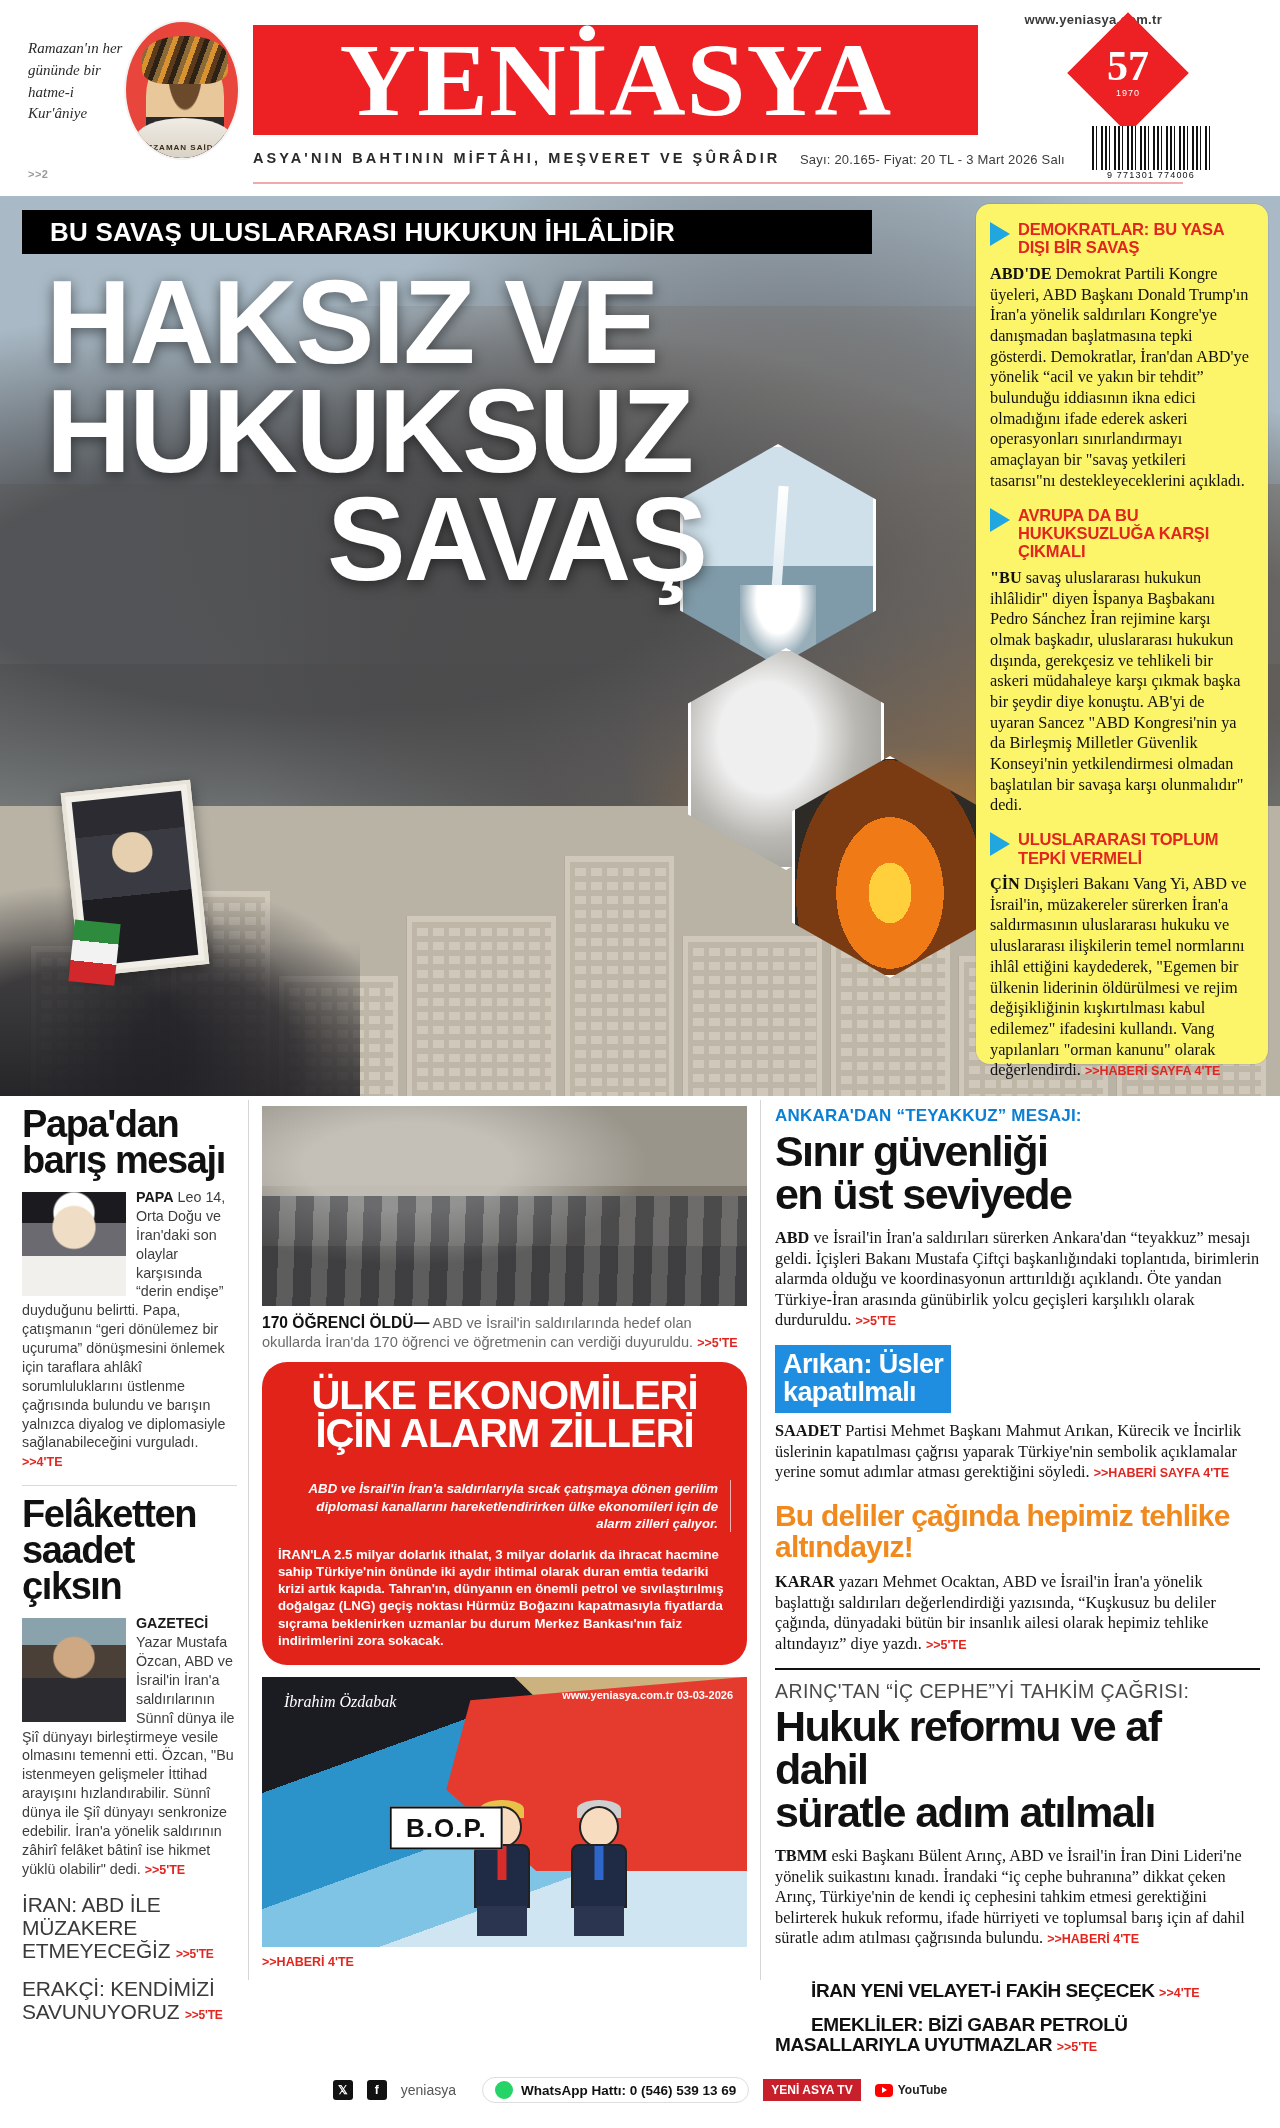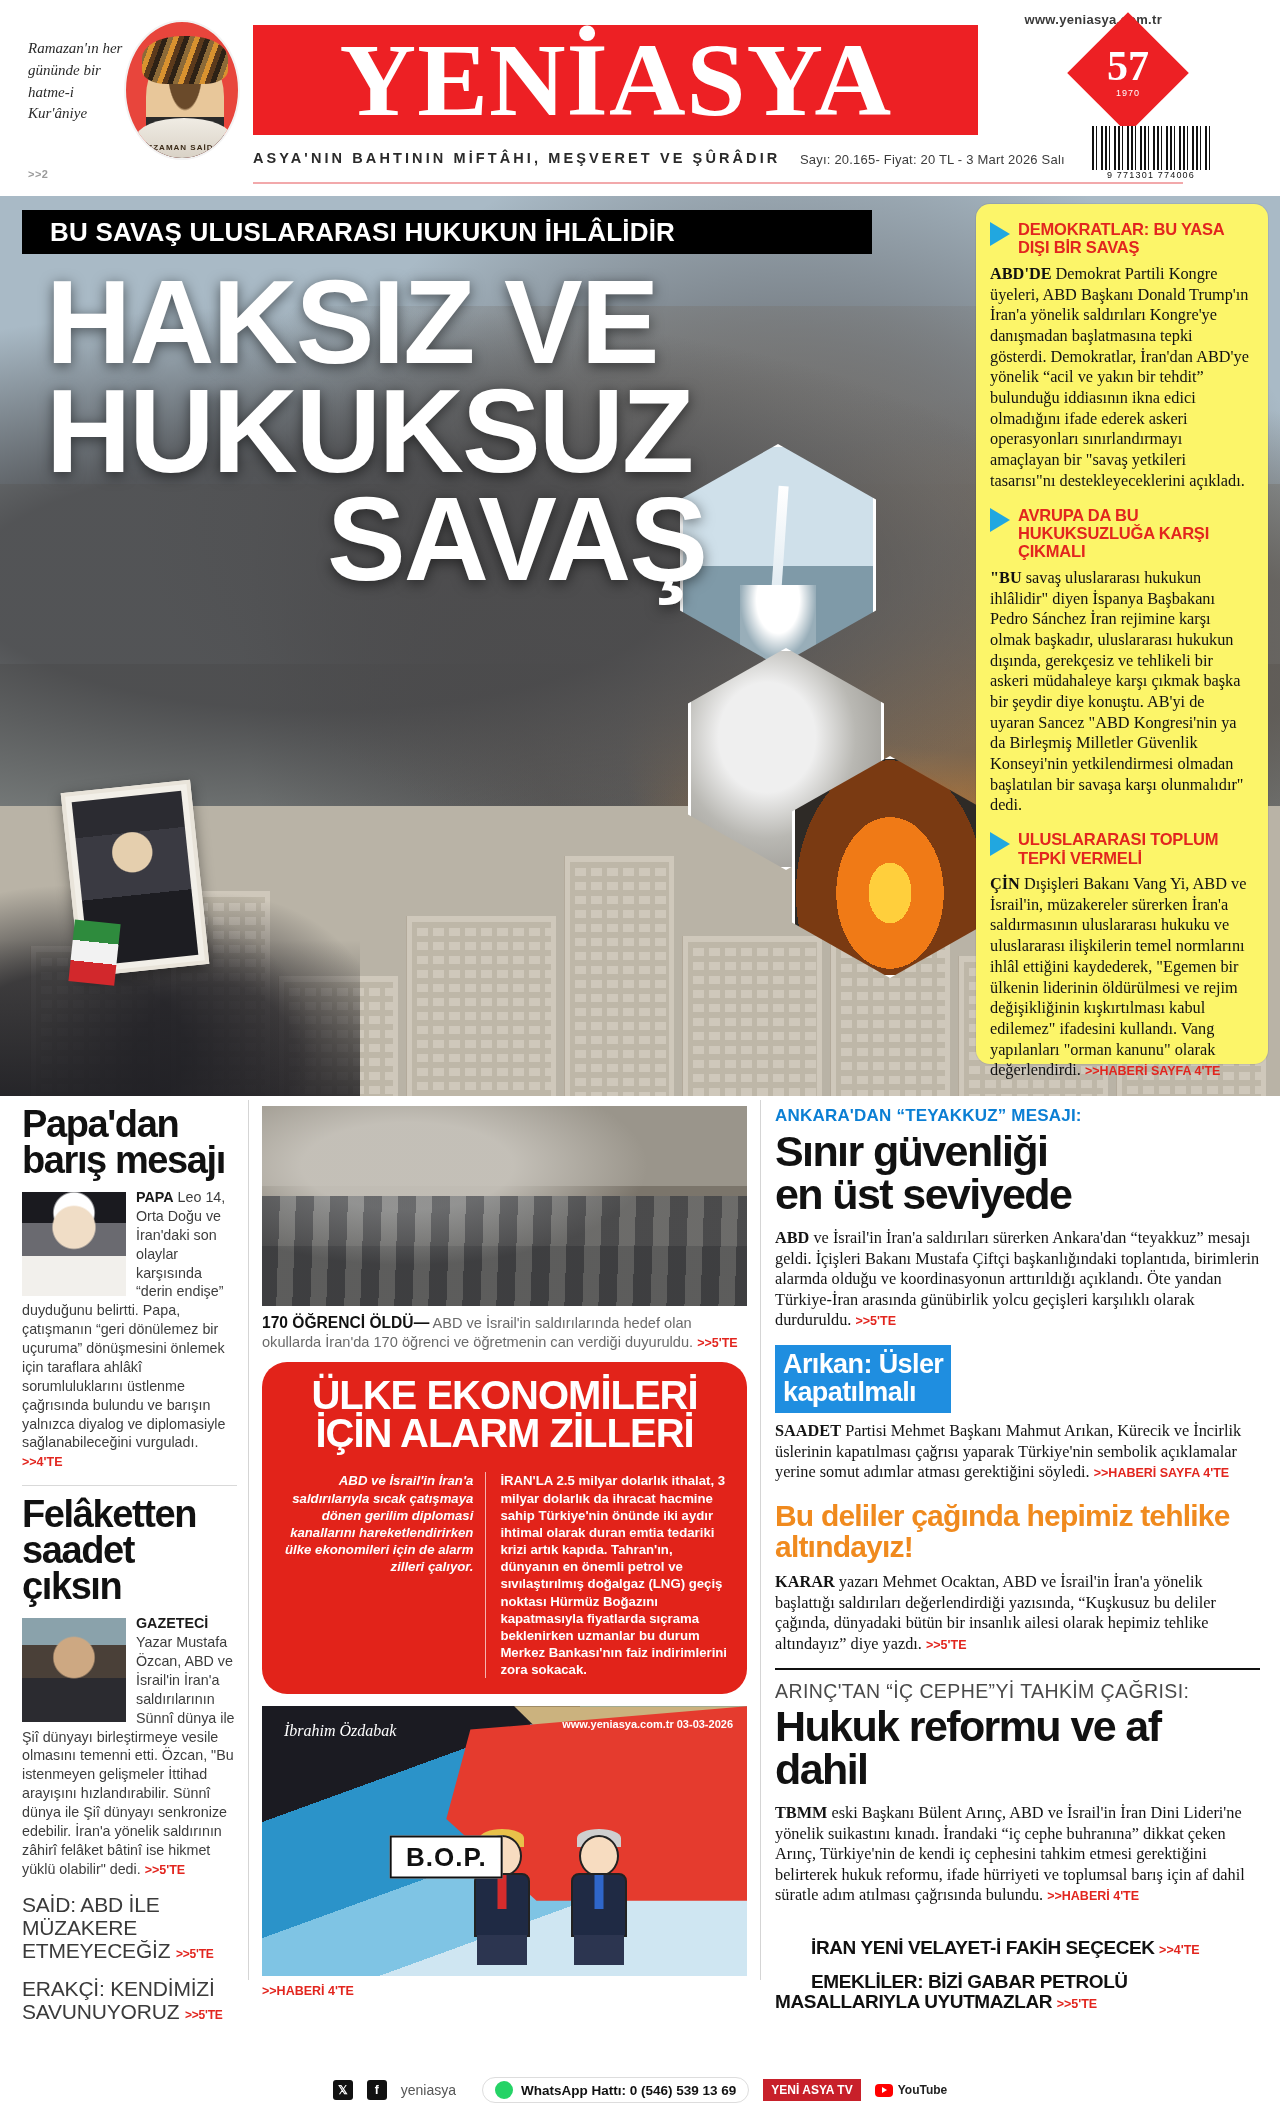--- a/index.html
+++ b/index.html
@@ -261,21 +261,21 @@
     content:""; position:absolute; left:0; bottom:0; width:100%; height:55%;
     background: repeating-linear-gradient(92deg, rgba(35,40,50,.55) 0 18px, rgba(90,96,104,.45) 18px 34px);
   }
   .capB{ margin-top:7px; font-size:14.6px; line-height:1.28; color:#6b6b6b; }
   .capB b{ color:#111; font-weight:bold; font-size:15.6px; }
 
   .redbox{
     margin-top:10px; background:#e2231a; color:#fff; padding:14px 16px 16px;border-radius:25px;
   }
   .redbox h2{ font-size:40px; line-height:.96; font-weight:bold; letter-spacing:-1px; text-align:center; }
-  .red-cols{ display:flex; gap:14px; margin-top:20px; }
+  .red-cols{ display:flex; gap:14px; margin-top:28px;flex-direction:column; }
   .red-left{
     flex:0 0 46%; text-align:right; font-style:italic; font-weight:bold;
     font-size:13.2px; line-height:1.3; border-right:1px solid rgba(255,255,255,.65); padding-right:12px;
   }
   .red-right{ flex:1; font-weight:bold; font-size:13.2px; line-height:1.3; }
 
   .cartoon{
     margin-top:12px; width:485px; height:270px; position:relative; overflow:hidden;
     background: linear-gradient(#d9e7ee 0 100%);
   }
@@ -486,21 +486,21 @@
       <div class="lead-wrap">
         <div class="portrait ozcan"></div>
         <div class="body-sans">
           <b>GAZETECİ</b><span> Yazar Mustafa Özcan, ABD ve İsrail'in İran'a saldırılarının Sünnî dünya ile Şiî dünyayı birleştirmeye vesile olmasını temenni etti. Özcan, "Bu istenmeyen gelişmeler İttihad arayışını hızlandırabilir. Sünnî dünya ile Şiî dünyayı senkronize edebilir. İran'a yönelik saldırının zâhirî felâket bâtinî ise hikmet yüklü olabilir" dedi. </span><span class="ref">&gt;&gt;5'TE</span>
         </div>
       </div>
 
       <div style="clear:both"></div>
 
       <div class="brief">
-        <span>SAİD: ABD İLE MÜZAKERE ETMEYECEĞİZ</span>
+        <span>İRAN: ABD İLE MÜZAKERE ETMEYECEĞİZ</span>
         <span class="ref">&gt;&gt;5'TE</span>
       </div>
 
       <div class="brief">
         <span>ERAKÇİ: KENDİMİZİ SAVUNUYORUZ</span>
         <span class="ref">&gt;&gt;5'TE</span>
       </div>
     </div>
 
     <div class="colB">
@@ -581,20 +581,21 @@
             <b>KARAR</b><span> yazarı Mehmet Ocaktan, ABD ve İsrail'in İran'a yönelik başlattığı saldırıları değerlendirdiği yazısında, “Kuşkusuz bu deliler çağında, dünyadaki bütün bir insanlık ailesi olarak hepimiz tehlike altındayız” diye yazdı. </span><span class="ref">&gt;&gt;5'TE</span>
           </div>
         </div>
       </div>
 
       <div class="sec-hr"></div>
 
       <div class="kicker-grey">ARINÇ'TAN “İÇ CEPHE”Yİ TAHKİM ÇAĞRISI:</div>
       <div class="h-big" style="margin-top:2px;">
         <span>Hukuk reformu ve af dahil</span><br>
+        <span>süratle adım atılmalı</span>
       </div>
 
       <div class="c-split">
         <div class="c-left">
           <div class="serif-body">
             <b>TBMM</b><span> eski Başkanı Bülent Arınç, ABD ve İsrail'in İran Dini Lideri'ne yönelik suikastını kınadı. İrandaki “iç cephe buhranına” dikkat çeken Arınç, Türkiye'nin de kendi iç cephesini tahkim etmesi gerektiğini belirterek hukuk reformu, ifade hürriyeti ve toplumsal barış için af dahil süratle adım atılması çağrısında bulundu. </span><span class="ref">&gt;&gt;HABERİ 4'TE</span>
           </div>
         </div>
         <div class="c-right">
           <div class="mini-blk">

